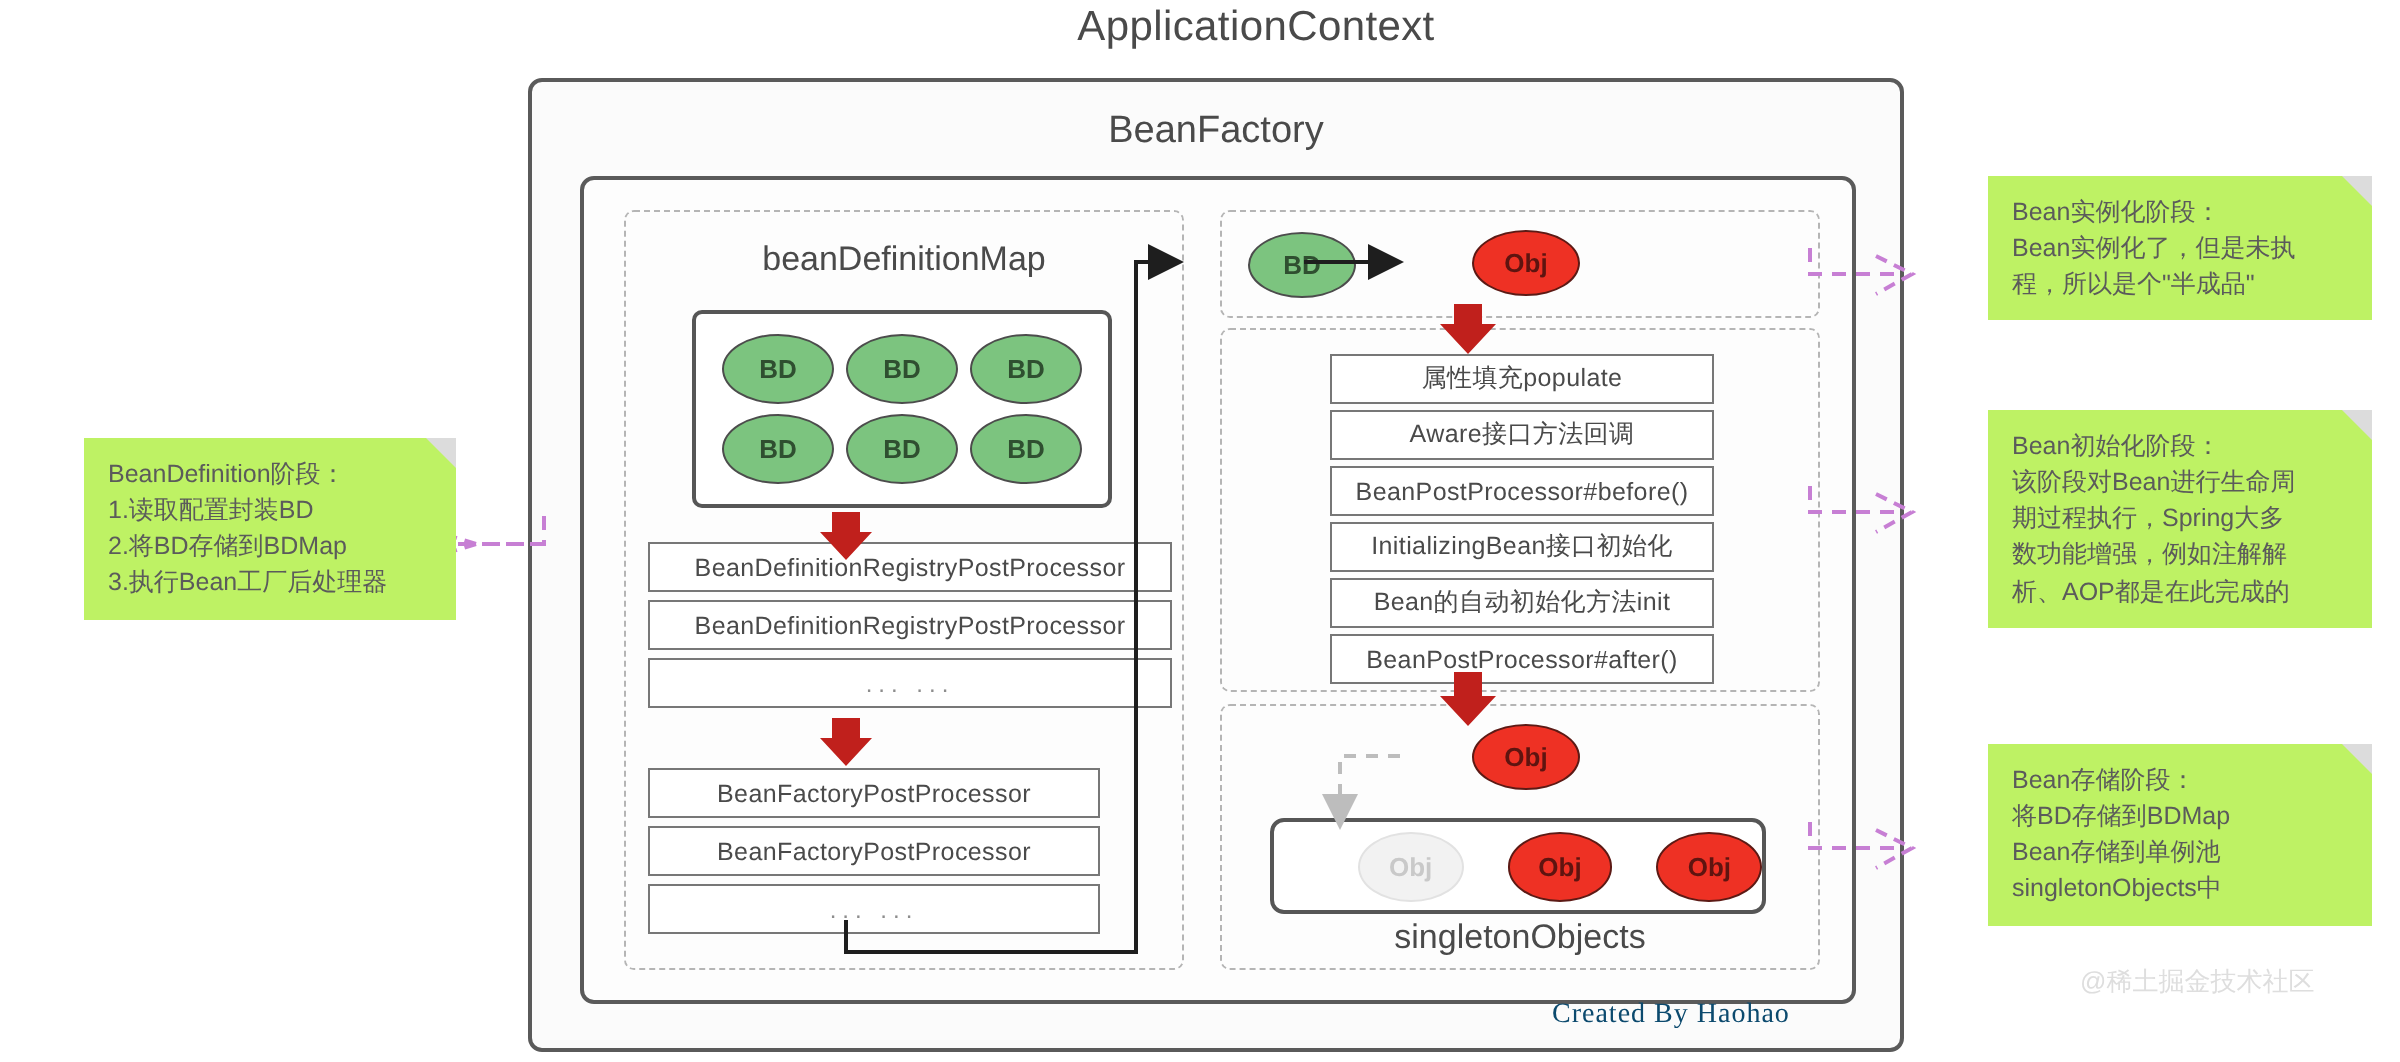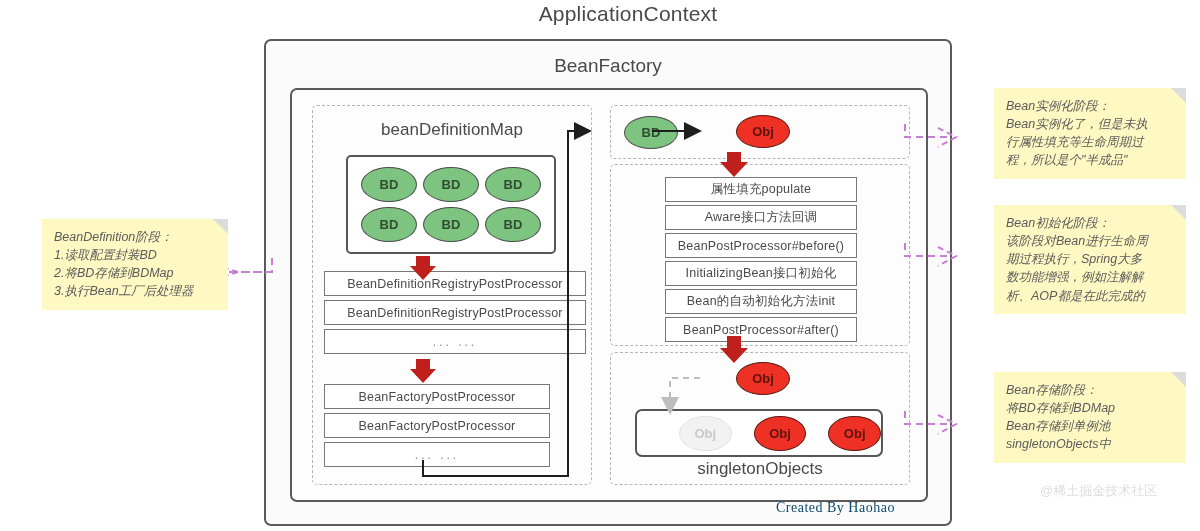--- a/index.html
+++ b/index.html
@@ -87,23 +87,22 @@
     display:flex;align-items:center;gap:22px;padding-left:42px;
   }
   #singleton-label{
     left:582px;top:459px;width:300px;text-align:center;
     font-size:17px;color:#4a4a4a;
   }
   #obj-store{left:708px;top:362px;}
 
   
   .note{
-    background:#fef9c3;color:#5b5b5b;font-size:12.5px;line-height:1.45;
+    background:#bef264;color:#5b5b5b;font-size:12.5px;line-height:1.45;
     padding:9px 11px 9px 12px;
-    font-style:italic;
   }
   .note .folded{
     position:absolute;top:0;right:0;width:0;height:0;
     border-left:15px solid transparent;border-top:15px solid #dcdcdc;
   }
   #note-left{left:14px;top:219px;width:186px;}
   #note-inst{left:966px;top:88px;width:192px;}
   #note-init{left:966px;top:205px;width:192px;}
   #note-store{left:966px;top:372px;width:192px;}
 
@@ -230,21 +229,20 @@
   <div>BeanDefinition阶段：</div>
   <div>1.读取配置封装BD</div>
   <div>2.将BD存储到BDMap</div>
   <div>3.执行Bean工厂后处理器</div>
 </div>
 
 <div class="abs note" id="note-inst">
   <span class="folded"></span>
   <div>Bean实例化阶段：</div>
   <div>Bean实例化了，但是未执</div>
-  <div>行属性填充等生命周期过</div>
   <div>程，所以是个"半成品"</div>
 </div>
 
 <div class="abs note" id="note-init">
   <span class="folded"></span>
   <div>Bean初始化阶段：</div>
   <div>该阶段对Bean进行生命周</div>
   <div>期过程执行，Spring大多</div>
   <div>数功能增强，例如注解解</div>
   <div>析、AOP都是在此完成的</div>

